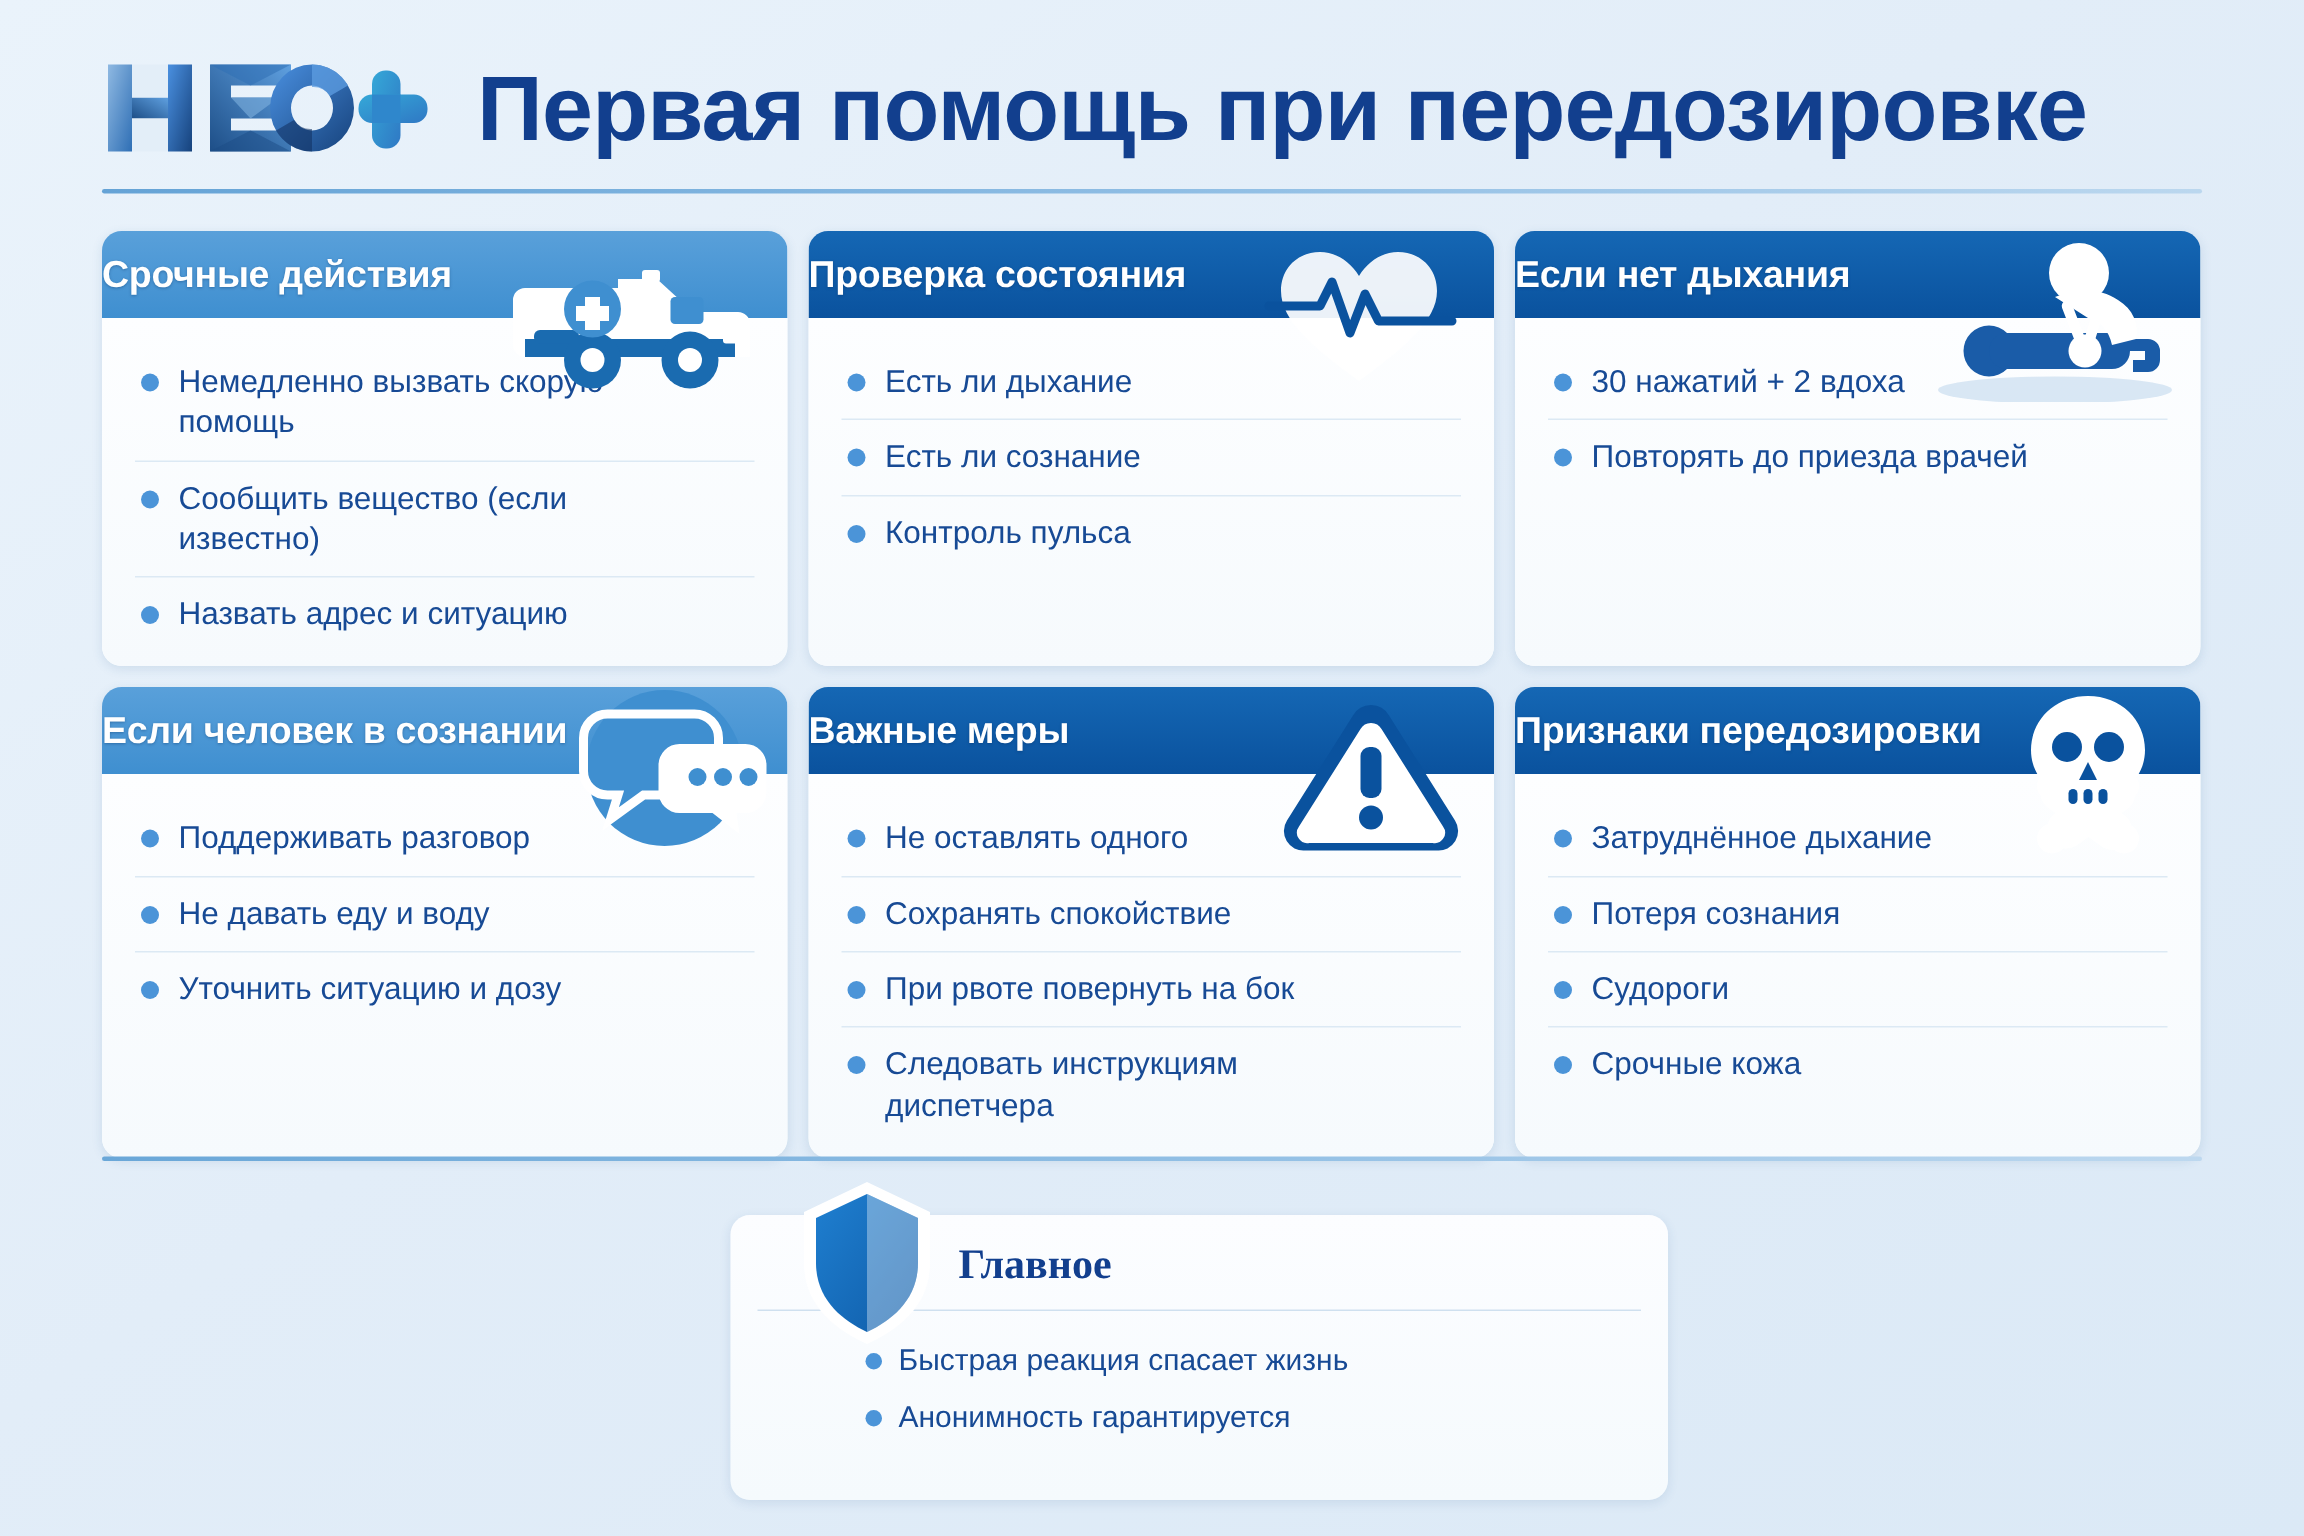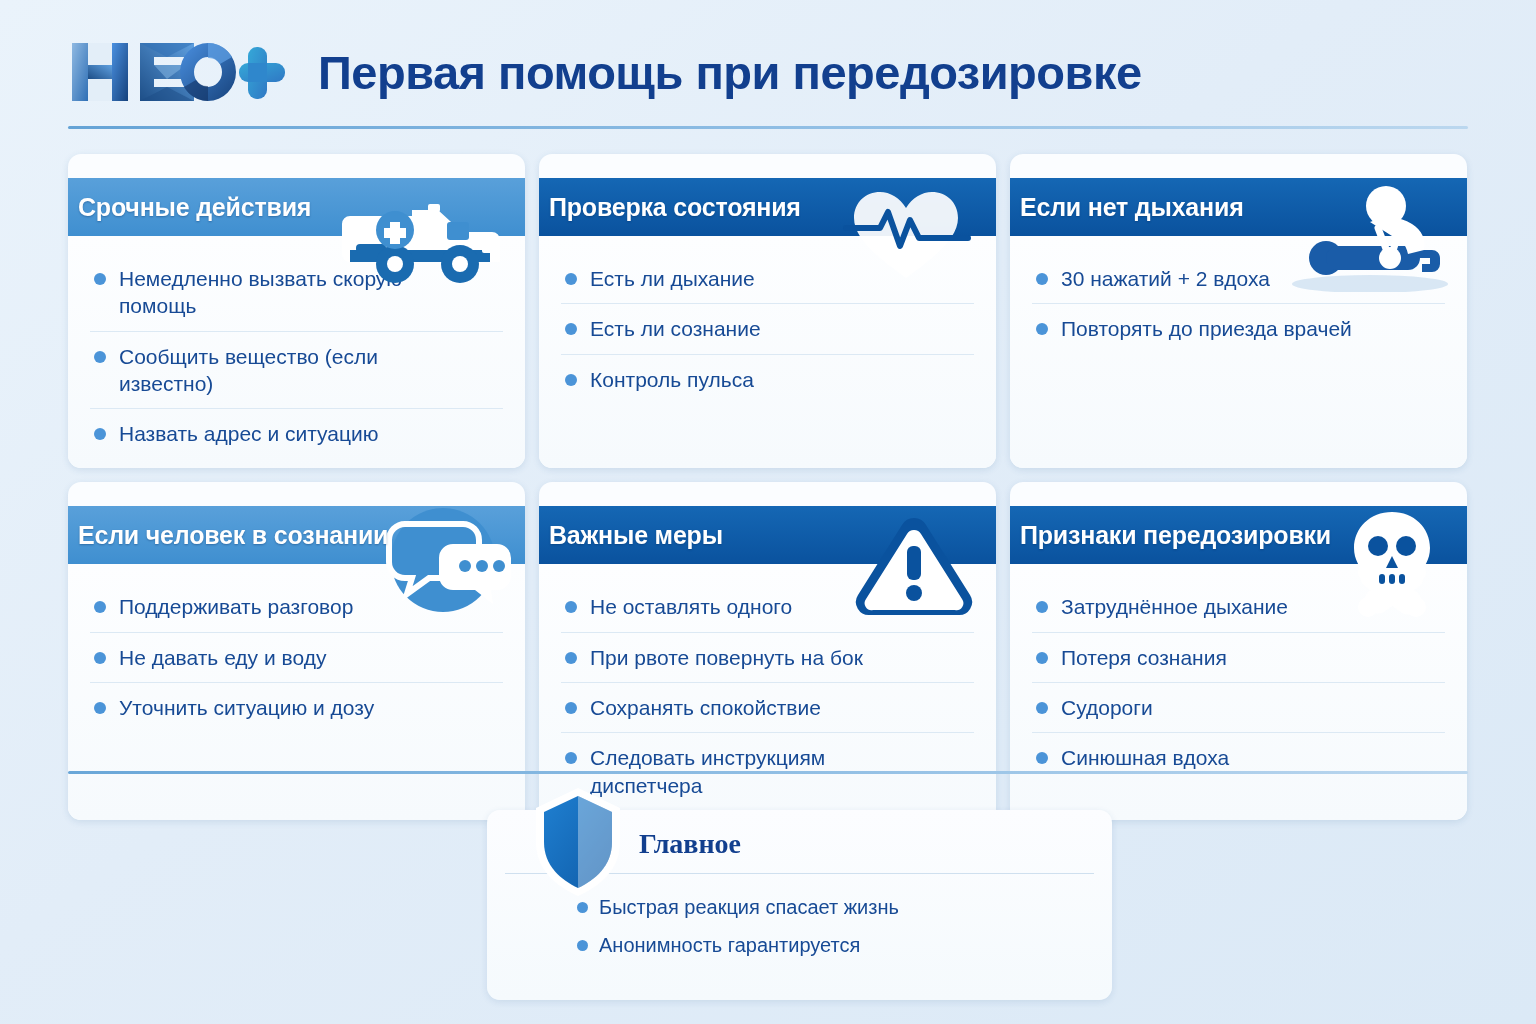--- a/index.html
+++ b/index.html
@@ -9,41 +9,40 @@
     background:linear-gradient(145deg,#eaf3fb 0%,#e2edf8 45%,#dbe9f6 100%);
     font-family:"Liberation Sans","DejaVu Sans",sans-serif;
     -webkit-font-smoothing:antialiased;
   }
   #root{position:relative;width:1536px;height:1024px;}
 
   
   .topbar{position:absolute;left:68px;top:24px;width:1400px;height:96px;display:flex;align-items:center;gap:28px;}
   .logo{width:222px;height:70px;flex:0 0 auto;}
   .title{
-    font-size:47px;font-weight:bold;color:#123f8e;letter-spacing:-0.5px;
+    font-size:61px;font-weight:bold;color:#123f8e;letter-spacing:-0.5px;
     white-space:nowrap;line-height:1;
   }
   .rule-top{
     position:absolute;left:68px;top:126px;width:1400px;height:3px;
     background:linear-gradient(90deg,#5e9fd4 0%,#8ebde4 55%,#b9d6ee 100%);
     border-radius:2px;opacity:.95;
   }
 
   
   .grid{position:absolute;left:68px;top:154px;width:1400px;display:flex;flex-wrap:wrap;gap:14px 14px;}
   .card{
     position:relative;width:457px;background:#fbfdff;border-radius:13px;
     box-shadow:0 2px 7px rgba(40,90,150,.13);overflow:hidden;
     display:flex;flex-direction:column;
   }
 
   .card-head{
     position:relative;height:58px;flex:0 0 auto;display:flex;align-items:center;
-    padding:0 10px;
-    margin-top:24px;
+    padding:0 0;
   }
   .card-head.light{background:linear-gradient(180deg,#59a0da 0%,#3f8fd0 100%);}
   .card-head.dark{background:linear-gradient(180deg,#1567b4 0%,#0a529e 100%);}
   .card-title{
     font-size:25px;font-weight:bold;color:#ffffff;letter-spacing:-0.2px;
     text-shadow:0 1px 2px rgba(0,40,90,.35);white-space:nowrap;z-index:3;
   }
   .card-icon{
     position:absolute;right:8px;top:2px;width:160px;height:112px;z-index:2;
     pointer-events:none;
@@ -260,25 +259,25 @@
           <circle cx="86" cy="85" r="8" fill="#0a529e"></circle>
         </svg>
       </div>
       <div class="card-body">
         <div class="bullet-row">
           <span class="dot"></span>
           <span class="btext">Не оставлять одного</span>
         </div>
         <div class="bullet-row">
           <span class="dot"></span>
+          <span class="btext">Сохранять спокойствие</span>
+        </div>
+        <div class="bullet-row">
+          <span class="dot"></span>
           <span class="btext">При рвоте повернуть на бок</span>
-        </div>
-        <div class="bullet-row">
-          <span class="dot"></span>
-          <span class="btext">Сохранять спокойствие</span>
         </div>
         <div class="bullet-row">
           <span class="dot"></span>
           <span class="btext">Следовать инструкциям диспетчера</span>
         </div>
       </div>
     </div>
 
     <div class="card row2">
       <div class="card-head dark">
@@ -309,21 +308,21 @@
         <div class="bullet-row">
           <span class="dot"></span>
           <span class="btext">Потеря сознания</span>
         </div>
         <div class="bullet-row">
           <span class="dot"></span>
           <span class="btext">Судороги</span>
         </div>
         <div class="bullet-row">
           <span class="dot"></span>
-          <span class="btext">Синюшная вдоха</span>
+          <span class="btext">Срочные кожа</span>
         </div>
       </div>
     </div>
 
   </div>
 
   <div class="rule-bot"></div>
   <div class="footer">
     <svg class="shield" viewBox="0 0 92 112">
       <defs>

